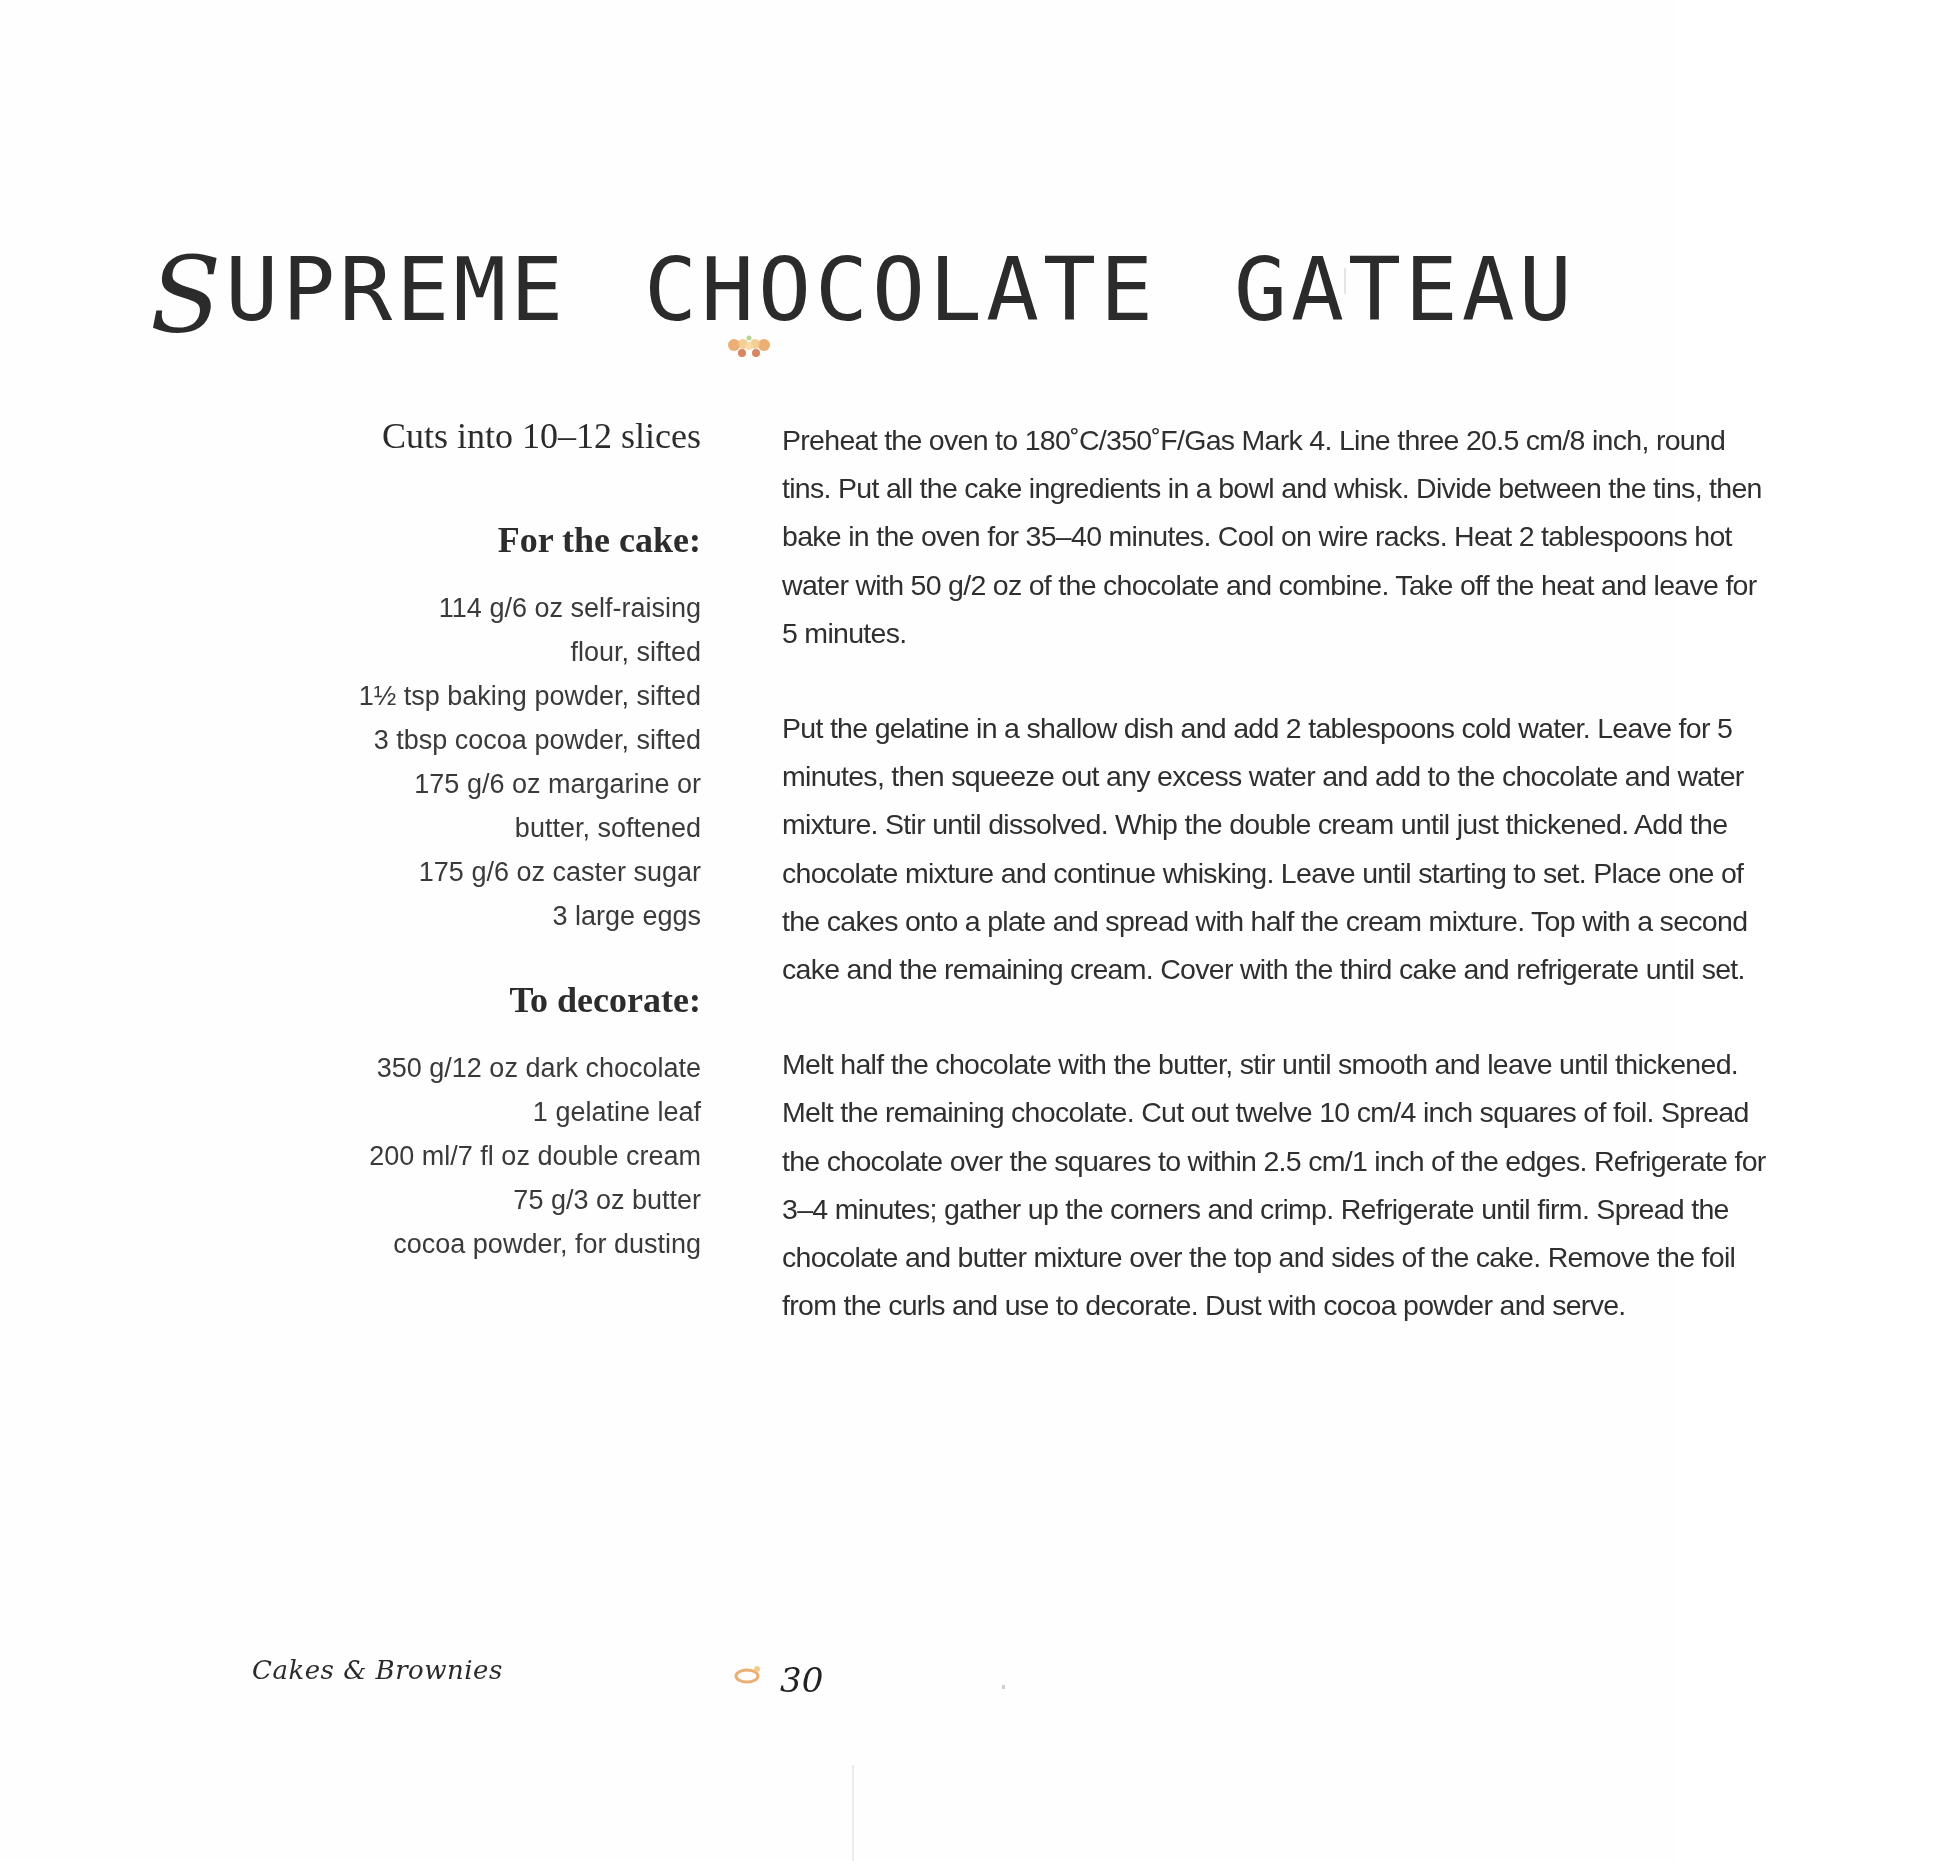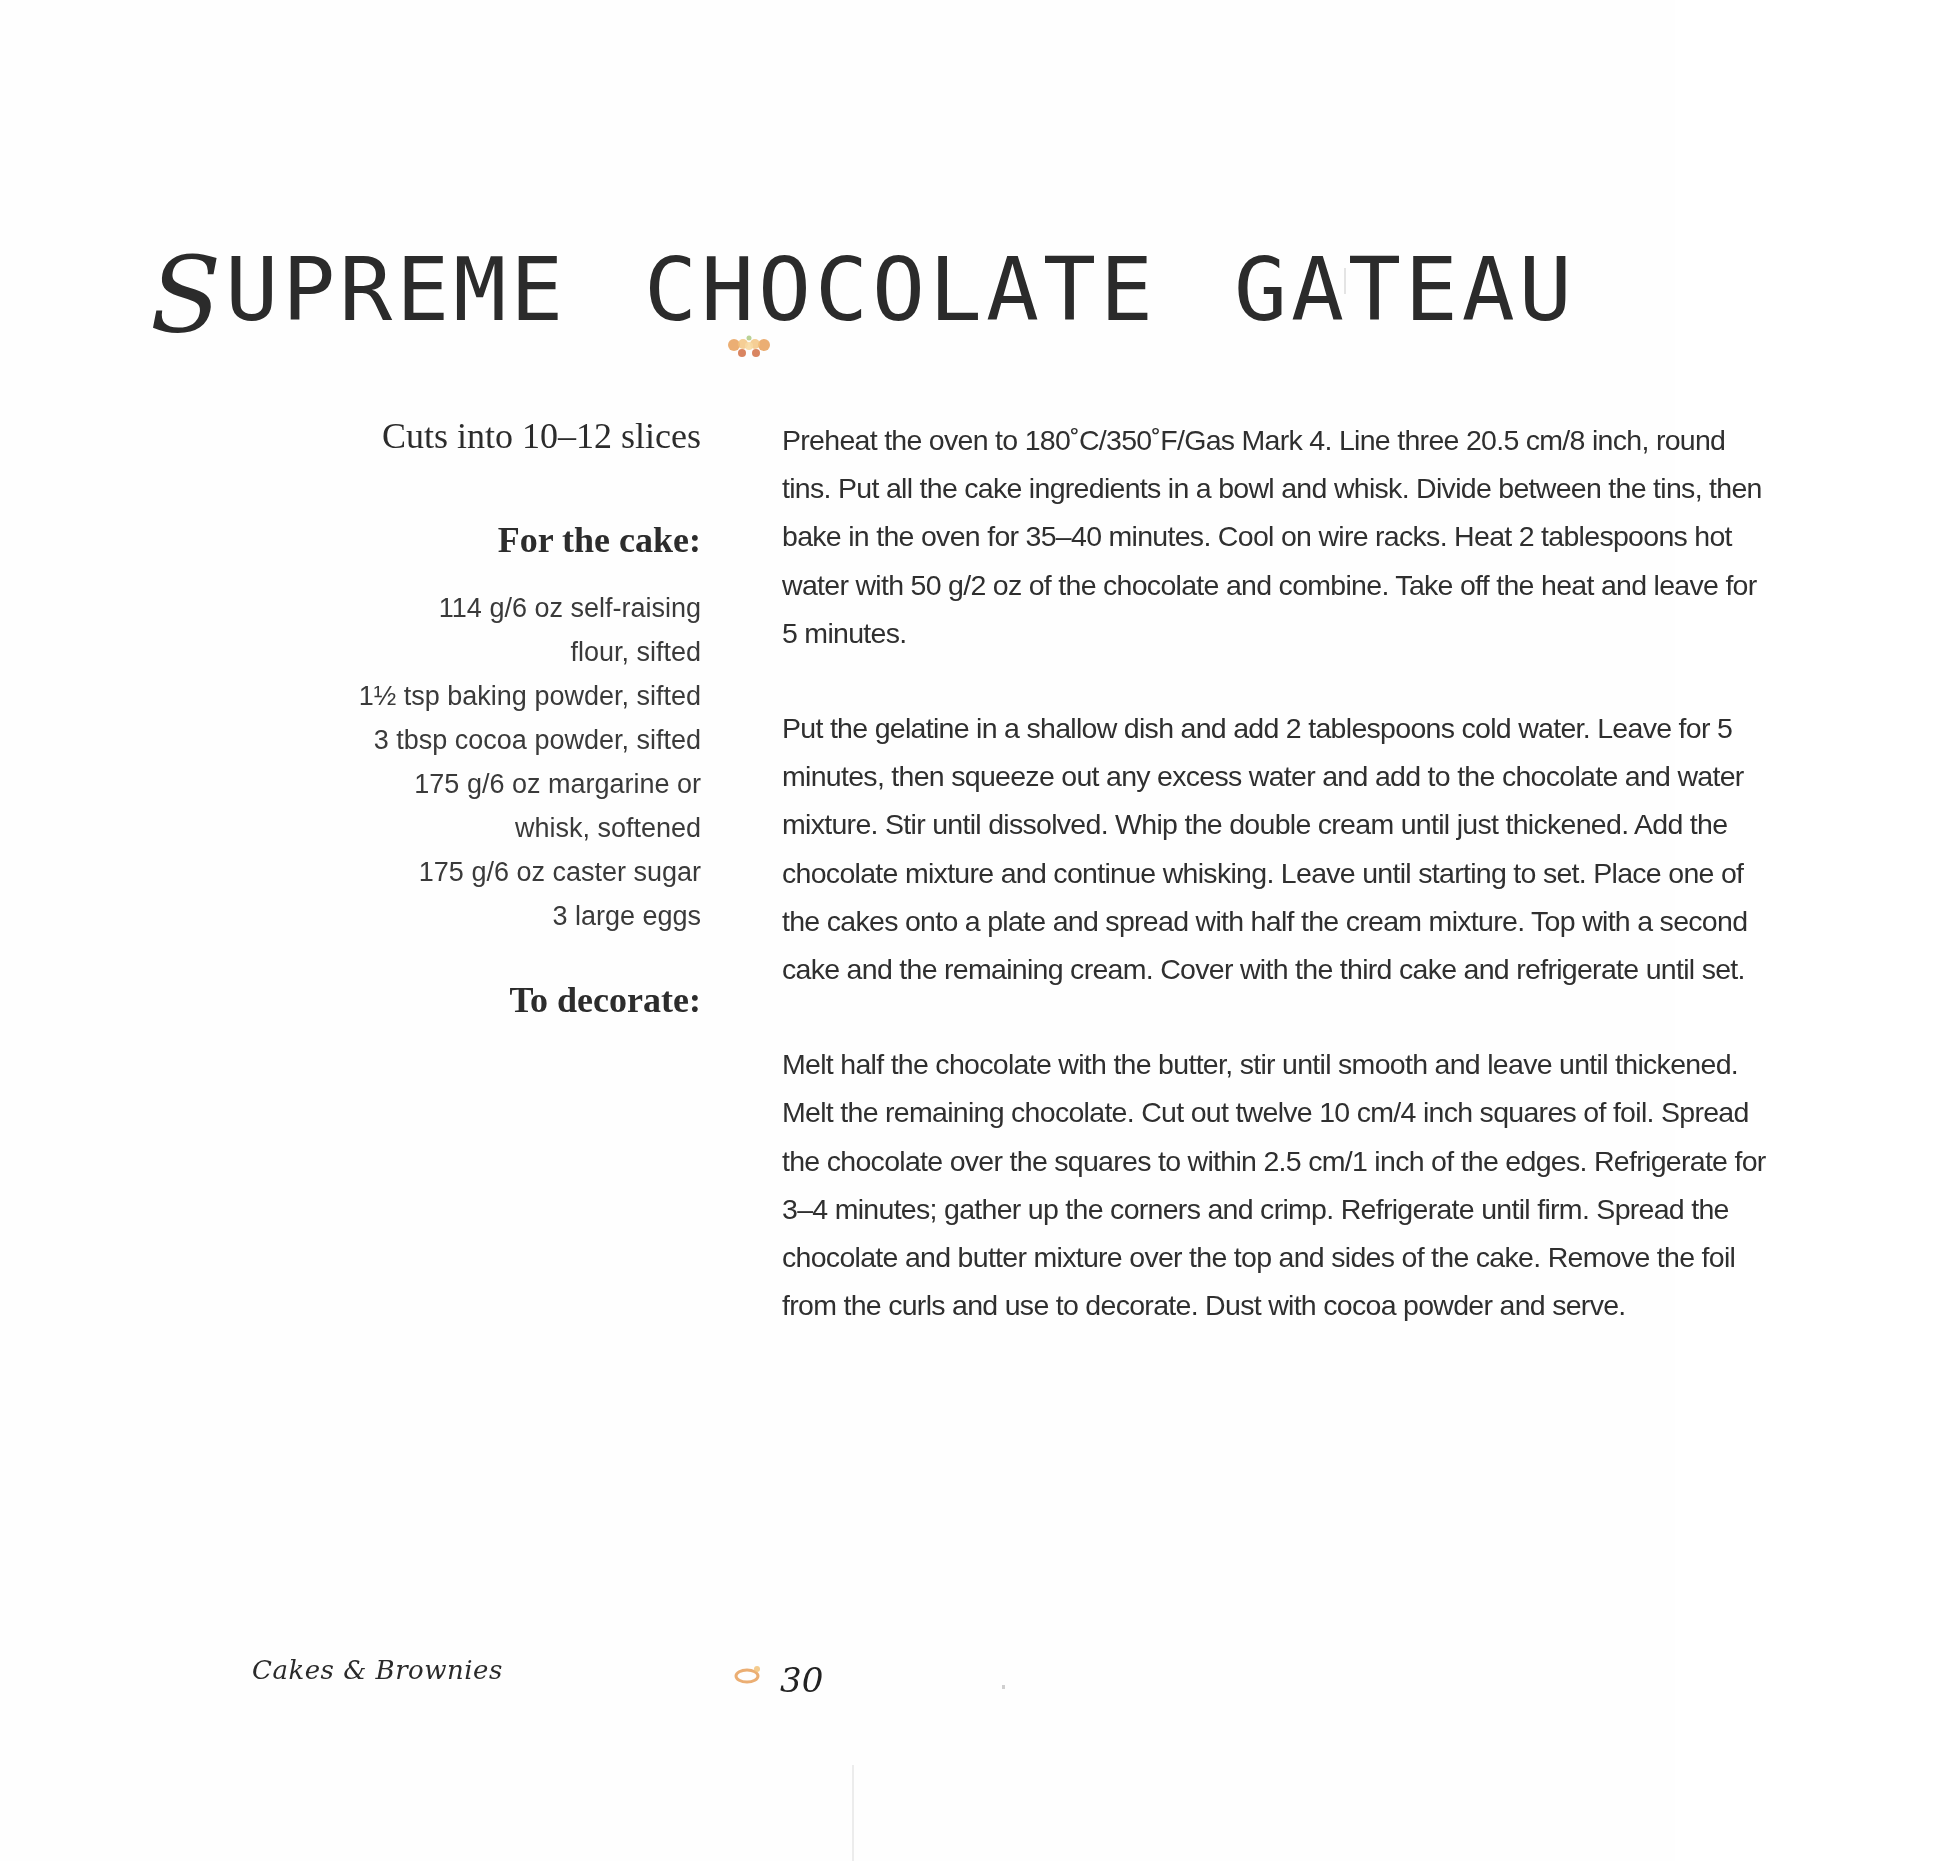--- a/index.html
+++ b/index.html
@@ -87,26 +87,33 @@
   <div class="left-col">
     <p class="serves">Cuts into 10–12 slices</p>
 
     <h2 class="section-head" style="margin-top:52px;">For the cake:</h2>
     <ul class="ing-list" style="margin-top:20px;">
       <li>114 g/6 oz self-raising</li>
       <li>flour, sifted</li>
       <li>1½ tsp baking powder, sifted</li>
       <li>3 tbsp cocoa powder, sifted</li>
       <li>175 g/6 oz margarine or</li>
-      <li>whisk, softened</li>
+      <li>butter, softened</li>
       <li>175 g/6 oz caster sugar</li>
       <li>3 large eggs</li>
     </ul>
 
     <h2 class="section-head" style="margin-top:36px;">To decorate:</h2>
+    <ul class="ing-list" style="margin-top:20px;">
+      <li>350 g/12 oz dark chocolate</li>
+      <li>1 gelatine leaf</li>
+      <li>200 ml/7 fl oz double cream</li>
+      <li>75 g/3 oz butter</li>
+      <li>cocoa powder, for dusting</li>
+    </ul>
   </div>
 
   <div class="right-col method">
     <p>Preheat the oven to 180˚C/350˚F/Gas Mark 4. Line three 20.5 cm/8 inch, round tins. Put all the cake ingredients in a bowl and whisk. Divide between the tins, then bake in the oven for 35–40 minutes. Cool on wire racks. Heat 2 tablespoons hot water with 50 g/2 oz of the chocolate and combine. Take off the heat and leave for 5 minutes.</p>
     <p>Put the gelatine in a shallow dish and add 2 tablespoons cold water. Leave for 5 minutes, then squeeze out any excess water and add to the chocolate and water mixture. Stir until dissolved. Whip the double cream until just thickened. Add the chocolate mixture and continue whisking. Leave until starting to set. Place one of the cakes onto a plate and spread with half the cream mixture. Top with a second cake and the remaining cream. Cover with the third cake and refrigerate until set.</p>
     <p>Melt half the chocolate with the butter, stir until smooth and leave until thickened. Melt the remaining chocolate. Cut out twelve 10 cm/4 inch squares of foil. Spread the chocolate over the squares to within 2.5 cm/1 inch of the edges. Refrigerate for 3–4 minutes; gather up the corners and crimp. Refrigerate until firm. Spread the chocolate and butter mixture over the top and sides of the cake. Remove the foil from the curls and use to decorate. Dust with cocoa powder and serve.</p>
   </div>
 
   <div class="footer-title">Cakes &amp; Brownies</div>
 

